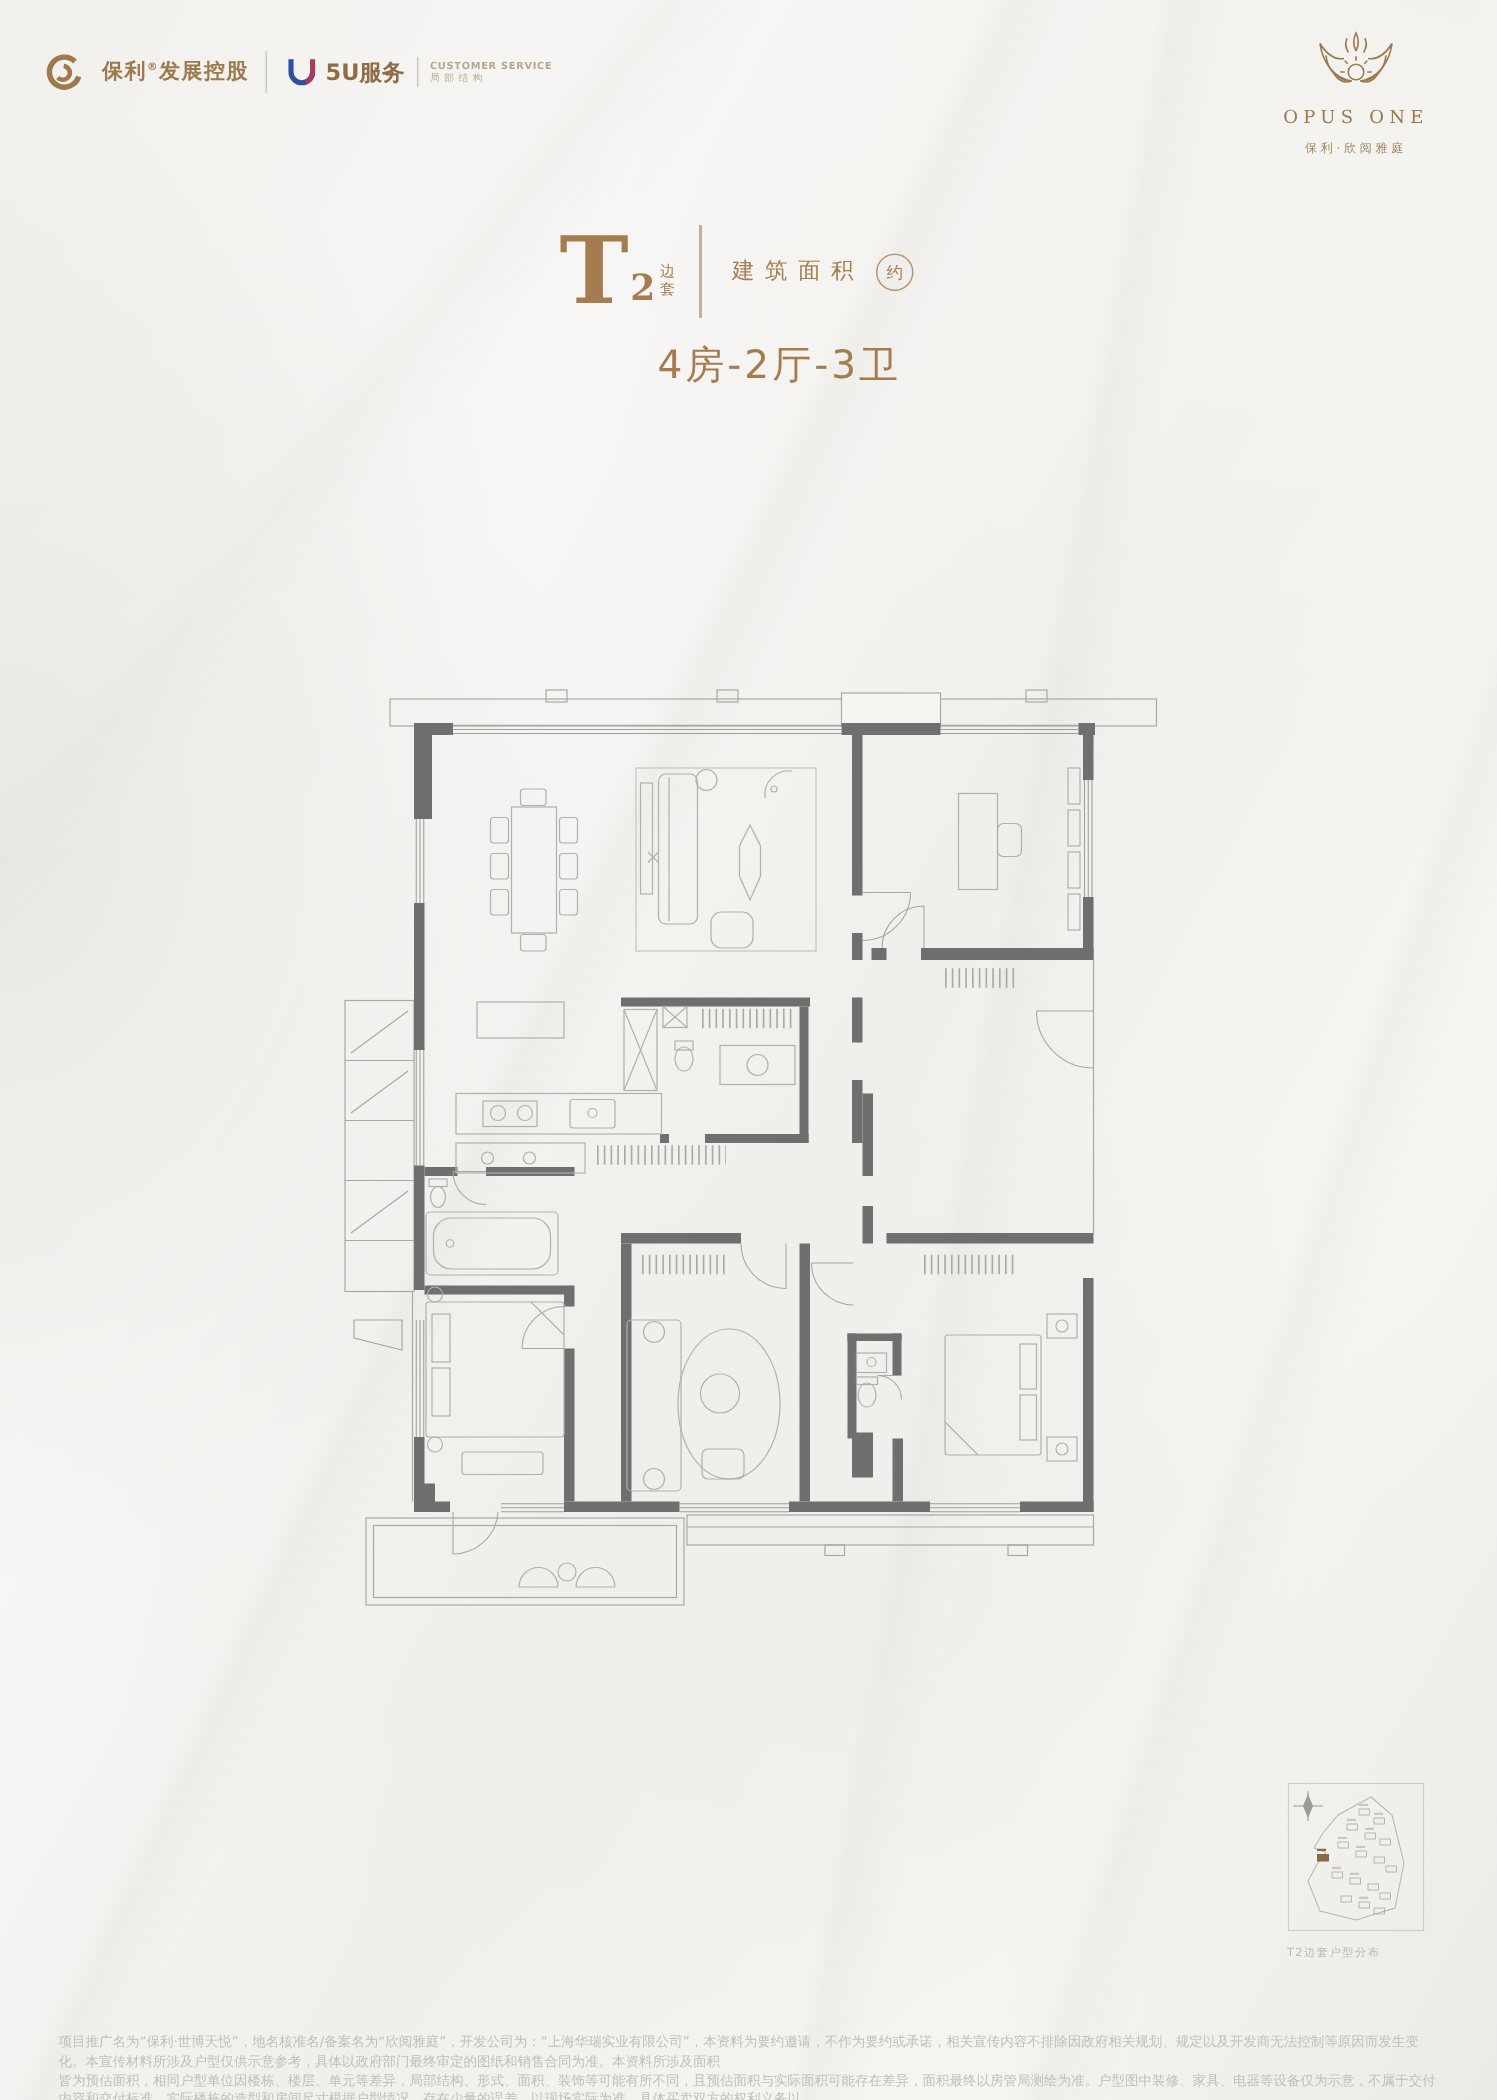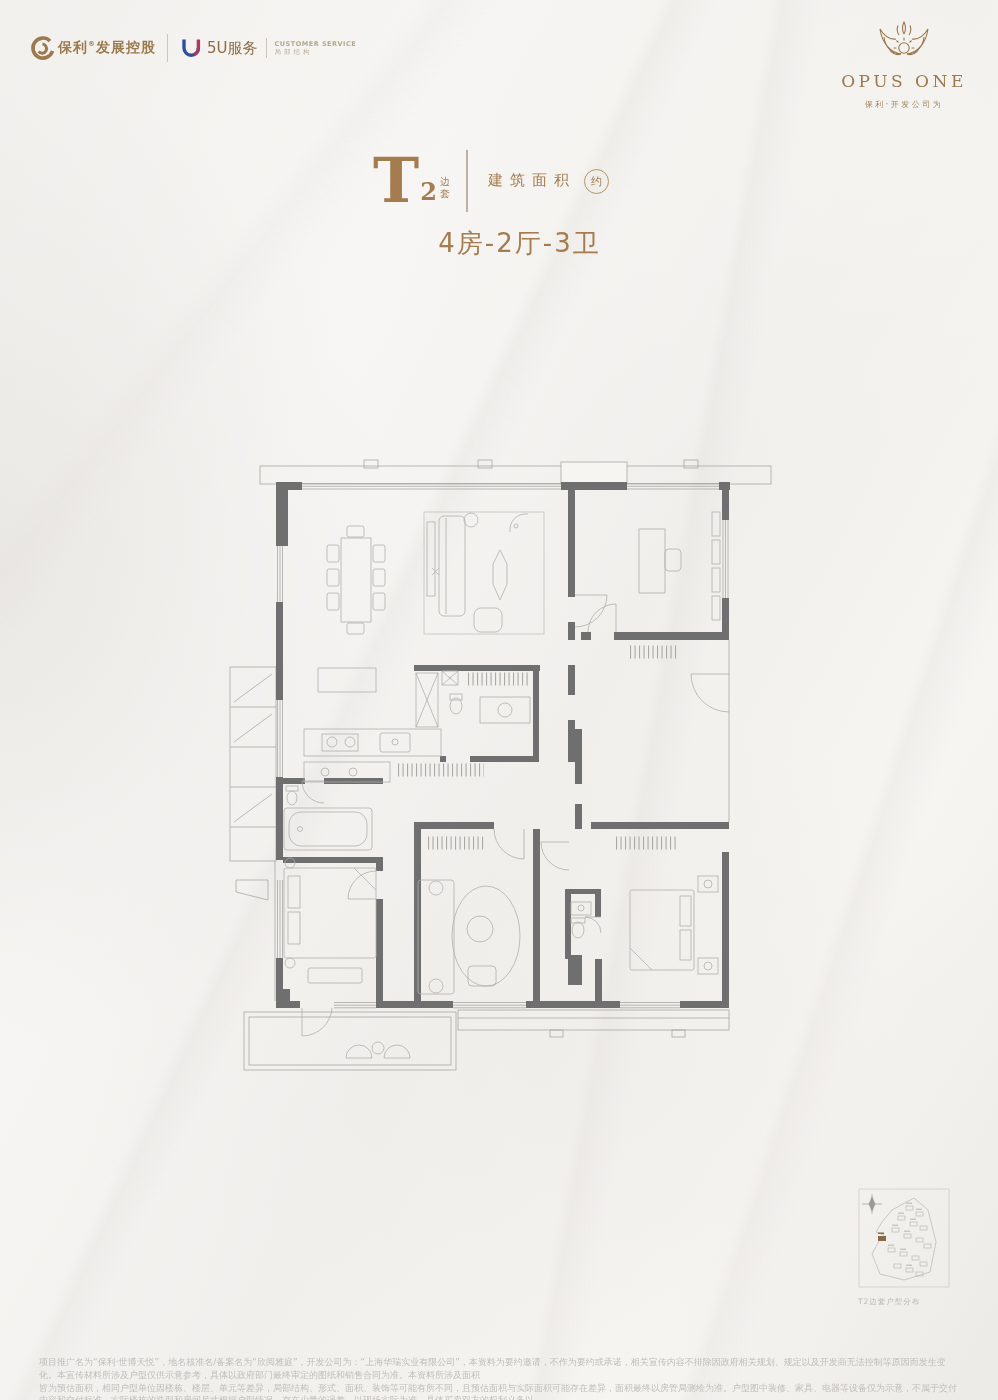--- a/index.html
+++ b/index.html
@@ -11,31 +11,31 @@
       radial-gradient(800px 600px at 55% 75%, rgba(240,238,235,.9) 0%, rgba(240,238,235,0) 60%),
       linear-gradient(118deg,#f1f0ed 0%,#f7f6f4 30%,#f0efec 55%,#f6f5f2 78%,#eceae7 100%);}
   .page::before{content:"";position:absolute;inset:0;pointer-events:none;opacity:.8;
     background:
       linear-gradient(115deg, transparent 40%, rgba(212,209,204,.22) 41%, transparent 43.5%),
       linear-gradient(100deg, transparent 62%, rgba(216,213,208,.25) 63%, transparent 66%),
       linear-gradient(128deg, transparent 20%, rgba(221,218,213,.2) 21.5%, transparent 24%),
       linear-gradient(108deg, transparent 78%, rgba(214,211,206,.22) 79%, transparent 82%);}
   
   .header-left{position:absolute;left:28px;top:34px;display:flex;align-items:center;}
-  .poly-name{font-size:14px;font-weight:700;color:#9c7a4e;letter-spacing:1px;margin-left:2px;white-space:nowrap;}
+  .poly-name{font-size:14px;font-weight:700;color:#9c7a4e;letter-spacing:1px;margin-left:12px;white-space:nowrap;}
   .poly-name sup{font-size:7px;}
   .hl-div{width:1px;height:28px;background:#cdc6bb;margin:0 11px;}
   .hl-div.small{height:20px;margin:0 8px;}
-  .service-name{font-size:15px;font-weight:400;color:#8d6c46;margin-left:4px;white-space:nowrap;}
+  .service-name{font-size:15px;font-weight:700;color:#8d6c46;margin-left:4px;white-space:nowrap;}
   .service-tags{display:flex;flex-direction:column;gap:0;}
   .tag-en{font-size:6.5px;color:#b5a78d;letter-spacing:.5px;font-weight:700;}
   .tag-cn{font-size:6.5px;color:#bcae94;letter-spacing:3px;}
   
   .header-right{position:absolute;right:26px;top:20px;width:136px;text-align:center;}
-  .brand-name{font-family:"DejaVu Serif","Liberation Serif",serif;font-size:17px;letter-spacing:3.5px;color:#9c7a4e;margin-top:3px;white-space:nowrap;}
+  .brand-name{font-family:"DejaVu Serif","Liberation Serif",serif;font-size:12px;letter-spacing:3.5px;color:#9c7a4e;margin-top:3px;white-space:nowrap;}
   .brand-sub{font-size:8px;letter-spacing:2.5px;color:#a3875f;margin-top:8px;white-space:nowrap;}
   
   .unit-title{position:absolute;left:0;right:0;top:150px;display:flex;justify-content:center;align-items:center;color:#a57c4f;}
   .tblock{display:flex;align-items:flex-start;}
   .t-letter{font-family:"DejaVu Serif","Liberation Serif",serif;font-size:62px;line-height:.95;font-weight:600;}
   .t-sub{font-family:"DejaVu Serif","Liberation Serif",serif;font-size:24px;align-self:flex-end;margin:0 0 4px 1px;font-weight:600;}
   .t-tag{display:flex;flex-direction:column;font-size:10px;line-height:1.2;margin:24px 0 0 3px;color:#a57c4f;}
   .v-div{width:2px;height:62px;background:#bfb19e;margin:0 20px 0 16px;}
   .area-label{display:flex;font-size:15px;letter-spacing:7px;line-height:1.55;color:#a57c4f;}
   .approx{width:23px;height:23px;border:1px solid #b59569;border-radius:50%;font-size:11px;display:flex;align-items:center;justify-content:center;margin:0 16px 0 8px;}
@@ -91,21 +91,21 @@
         <path d="M29,34 C20,34 13,27 12,17"></path>
         <path d="M29,34 C24,36 19,33 17,28"></path>
         <path d="M35,34 C46,32 54,23 56,9 C51,17 46,20 40,19"></path>
         <path d="M35,34 C44,34 51,27 52,17"></path>
         <path d="M35,34 C40,36 45,33 47,28"></path>
         <path d="M32,14 C30,10 30,6 32,2 C34,6 34,10 32,14"></path>
         <path d="M27,15 C25,12 24.5,9 26,5.5 M37,15 C39,12 39.5,9 38,5.5"></path>
       </g>
     </svg>
     <div class="brand-name">OPUS ONE</div>
-    <div class="brand-sub">保利·开发公司为</div>
+    <div class="brand-sub">保利·欣阅雅庭</div>
   </div>
 
   <div class="unit-title">
     <div class="tblock">
       <span class="t-letter">T</span>
       <span class="t-sub">2</span>
       <span class="t-tag">
         <span>边</span>
           <span>套</span>
       </span>

